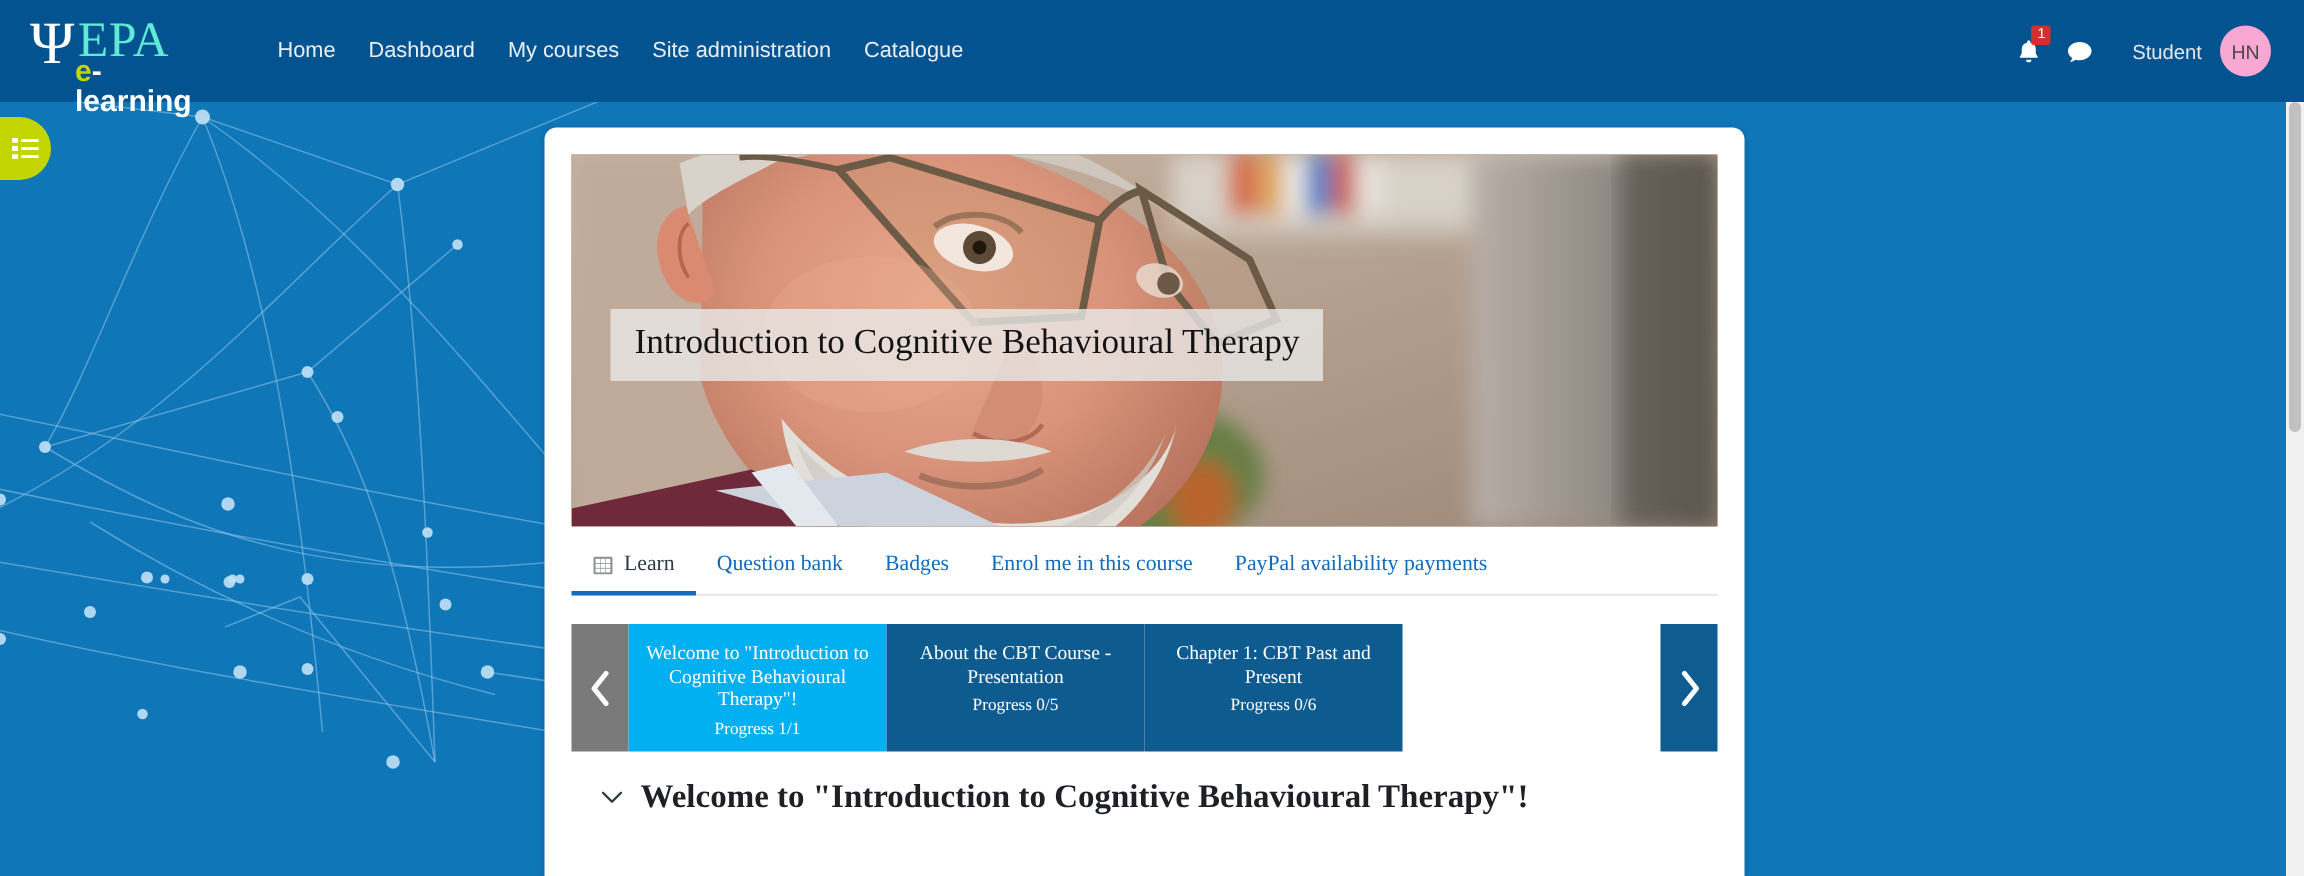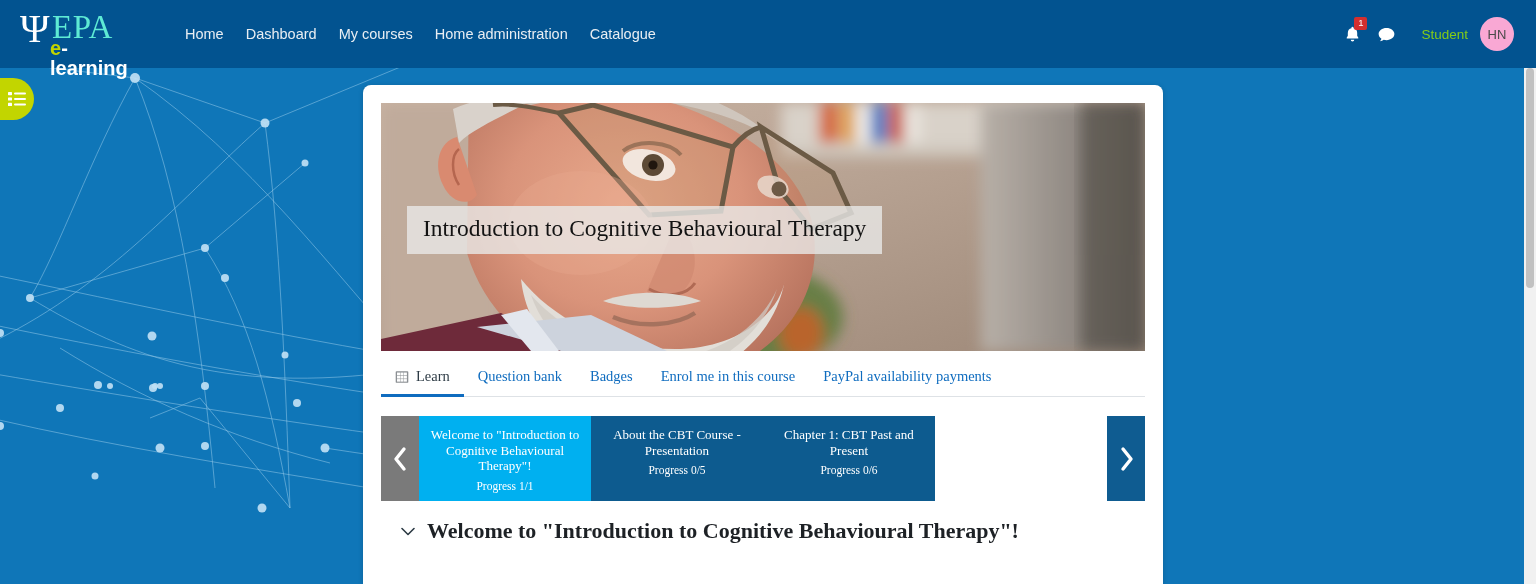--- a/index.html
+++ b/index.html
@@ -71,21 +71,21 @@
   .icon-btn svg { display: block; }
   .badge {
     position: absolute; top: 0px; right: 2px;
     background: #d32f2f; color: #fff;
     font-size: 9.5px; line-height: 12px;
     min-width: 13px; height: 13px;
     text-align: center; border-radius: 2px;
     padding: 0 2px; font-weight: 400;
   }
   .user-name {
-    color: #84cc16; font-size: 13.5px;
+    color: #e5e5e5; font-size: 13.5px;
     margin: 0 12px 0 18px; white-space: nowrap; text-align: right;
   }
   .avatar {
     width: 34px; height: 34px; border-radius: 50%;
     background: #f9a8d4; color: #4a4a4a;
     font-size: 13px; font-weight: 400;
     display: flex; align-items: center; justify-content: center;
     cursor: pointer;
   }
 
@@ -270,21 +270,21 @@
   <div class="brand">
     <span class="psi">Ψ</span>
     <span class="epa">EPA</span>
     <span class="elearn"><span class="e">e</span><span class="rest">-learning</span></span>
   </div>
 
   <nav class="nav-links">
     <a href="#">Home</a>
     <a href="#">Dashboard</a>
     <a href="#">My courses</a>
-    <a href="#">Home administration</a>
+    <a href="#">Site administration</a>
     <a href="#">Catalogue</a>
   </nav>
 
   <div class="nav-right">
     <div class="icon-btn">
       <svg width="15" height="17" viewBox="0 0 16 18" fill="#ffffff">
         <path d="M8 0.8a1.1 1.1 0 0 1 1.1 1.1v.5A5.1 5.1 0 0 1 13 7.3v3l1.2 2.1a.6.6 0 0 1-.5.9H2.3a.6.6 0 0 1-.5-.9L3 10.3v-3A5.1 5.1 0 0 1 6.9 2.4v-.5A1.1 1.1 0 0 1 8 .8z"></path>
         <path d="M6.1 14.6h3.8a1.9 1.9 0 0 1-3.8 0z"></path>
       </svg>
       <span class="badge">1</span>

